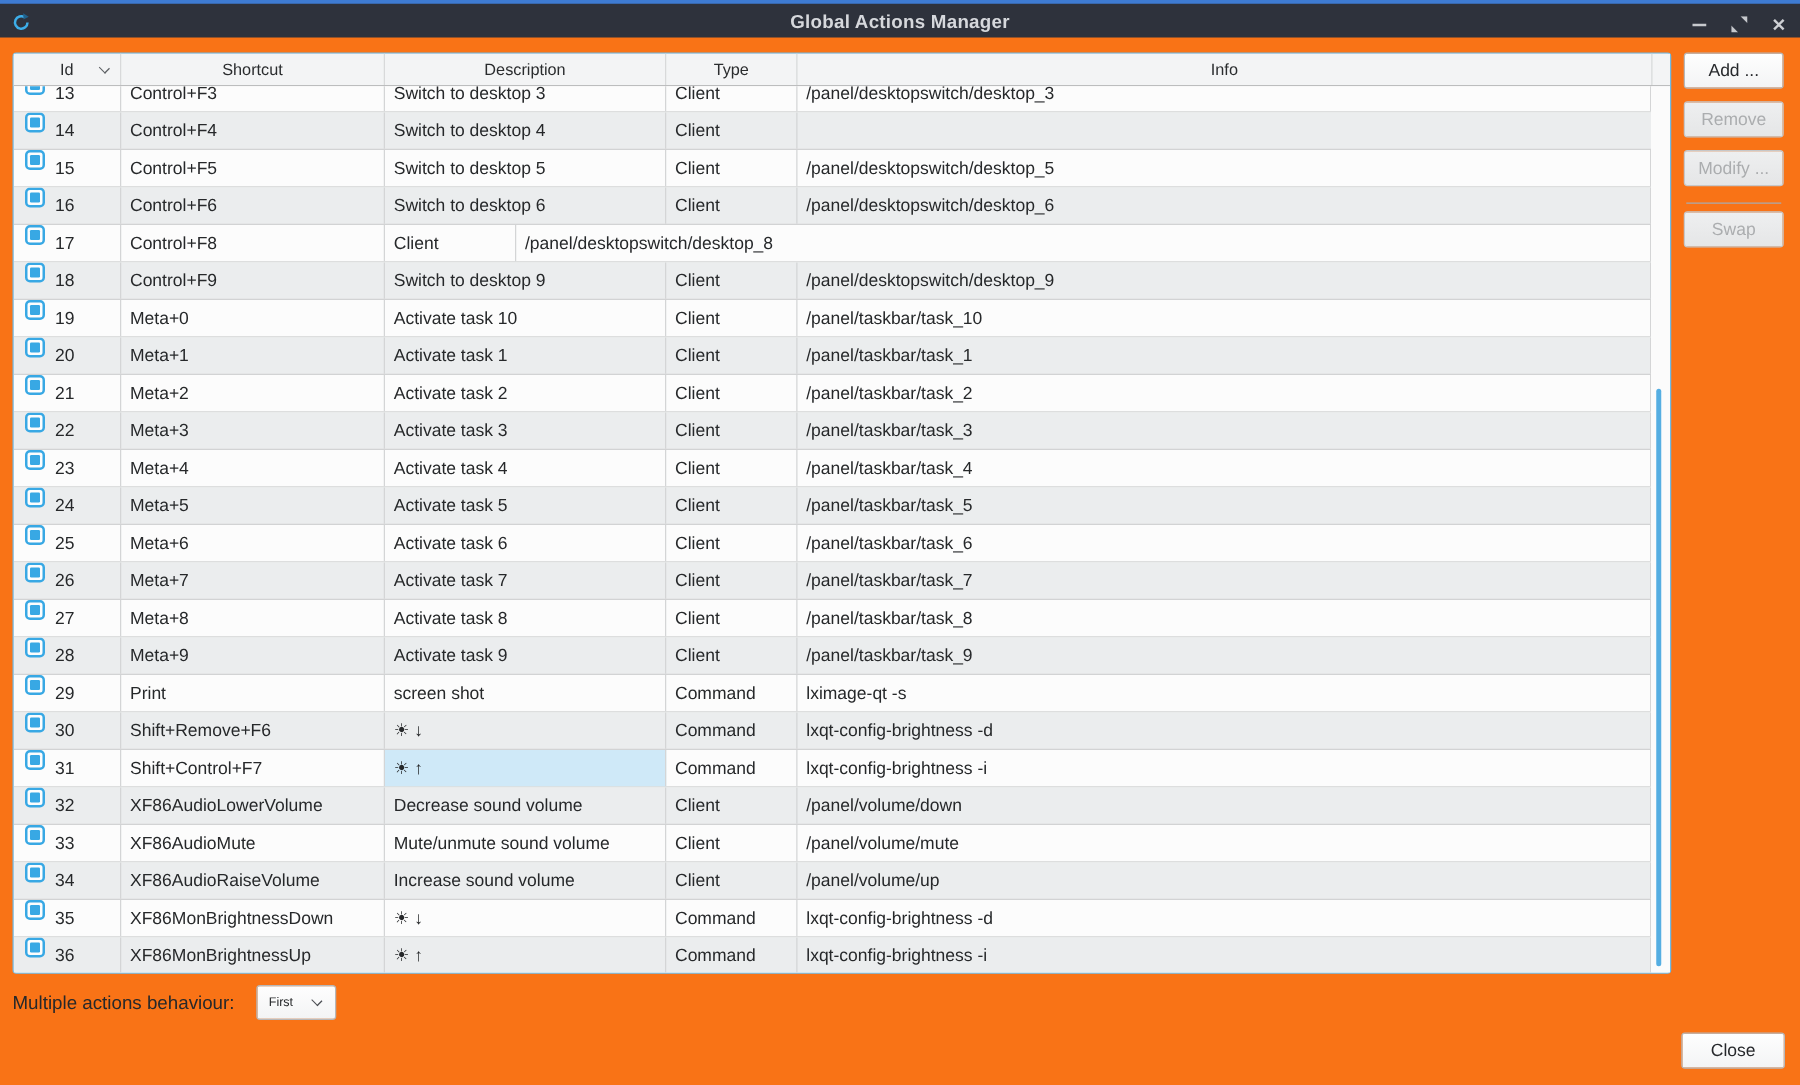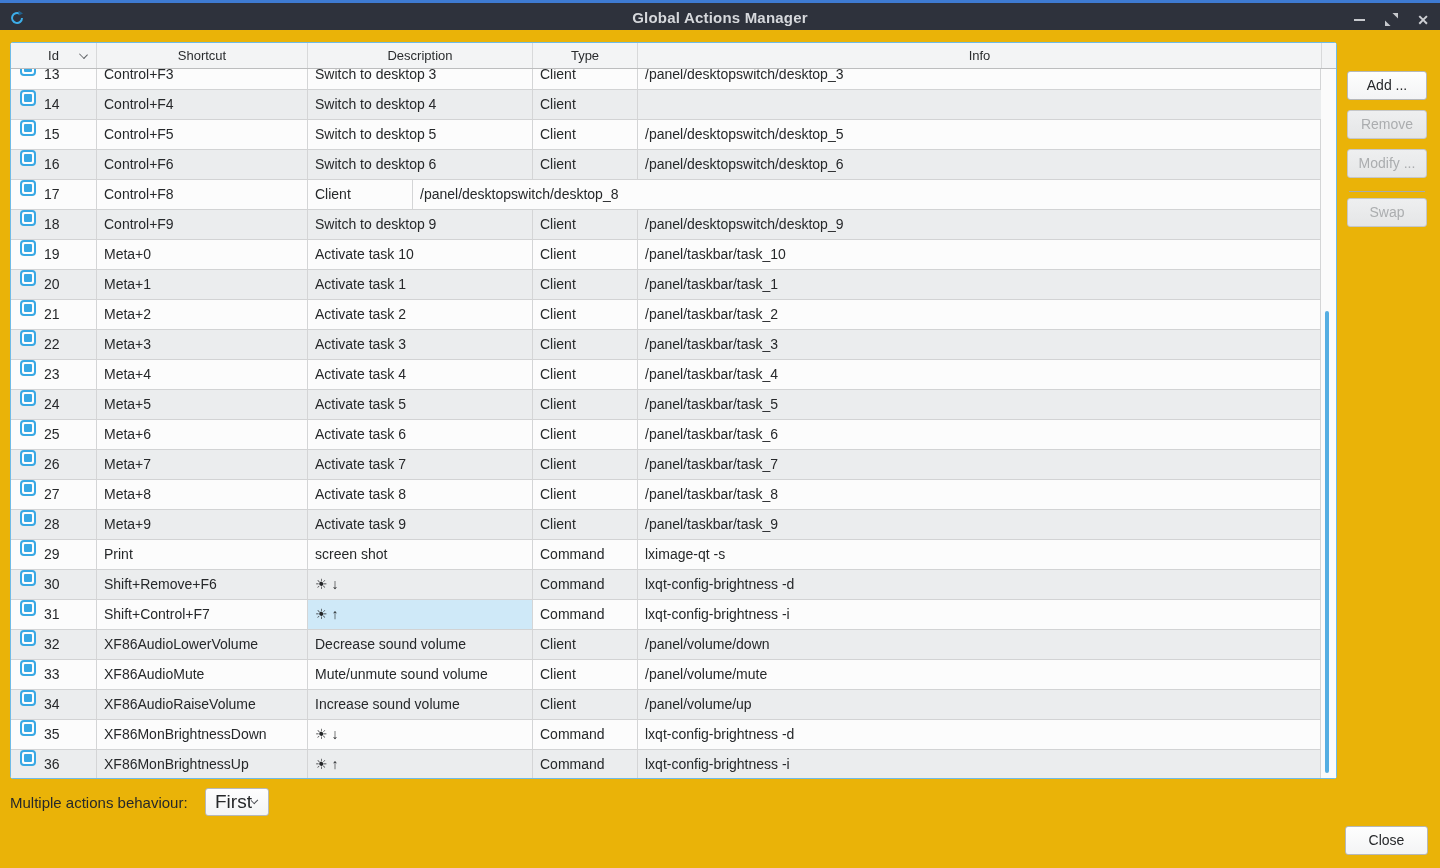--- a/index.html
+++ b/index.html
@@ -1,18 +1,18 @@
 <!DOCTYPE html>
 <html><head>
 <meta charset="utf-8">
 <style>
   * { margin:0; padding:0; box-sizing:border-box; }
   html,body { width:1440px; height:868px; }
   body { font-family:"Liberation Sans", sans-serif; background:#eff0f1; overflow:hidden; }
-  #window { position:relative; width:1440px; height:868px; background:#eab308; }
+  #window { position:relative; width:1440px; height:868px; background:#f97316; }
 
   
   .titlebar { position:absolute; left:0; top:0; width:1440px; height:30px; background:#2e323c; border-top:3px solid #3e7bd2; }
   .title-text { position:absolute; left:0; right:0; top:6px; text-align:center; color:#d6d8dc; font-size:15px; font-weight:bold; letter-spacing:.2px; }
   .win-icon { position:absolute; left:8px; top:6px; width:18px; height:18px; }
   .win-controls { position:absolute; right:8px; top:3px; height:27px; display:flex; align-items:center; gap:14px; }
   .ctrl { width:18px; height:18px; display:flex; align-items:center; justify-content:center; cursor:default; }
   .min-glyph { width:11px; height:2px; background:#c7c9cd; }
   .close-glyph { color:#ced0d4; font-size:14px; font-weight:bold; line-height:1; }
 
@@ -36,28 +36,28 @@
   .cell.hl { background:#cfe9f8; }
   .checkbox { width:16px; height:16px; border:2px solid #38a8e4; border-radius:4px; background:#fdfdfd; margin-right:8px; flex:0 0 auto; display:flex; align-items:center; justify-content:center; }
   .checkbox .mark { width:8px; height:8px; background:#38a8e4; border-radius:1px; }
 
   .vscroll-track { position:absolute; top:26px; right:0; bottom:0; width:15px; background:#fbfbfb; }
   .vscroll-thumb { position:absolute; left:4px; width:4px; top:242px; height:462px; background:#55aee2; border-radius:2px; }
 
   
   .btn { display:block; border:1px solid #b6b8ba; border-radius:3px; background:linear-gradient(#fefefe,#f3f4f5); color:#26282b; font-size:14px; font-family:"Liberation Sans",sans-serif; text-align:center; }
   .btn.disabled { background:linear-gradient(#eeeff0,#e5e6e7); border-color:#c6c7c9; color:#abadaf; }
-  .side-panel { position:absolute; left:1347px; top:42px; width:80px;margin-top:29px; }
+  .side-panel { position:absolute; left:1347px; top:42px; width:80px; }
   .side-panel .btn { width:80px; height:29px; line-height:27px; }
   .side-panel .btn + .btn { margin-top:10px; }
   .side-sep { height:1px; background:#a9abad; margin:13px 2px 6px 2px; }
 
   .bottom-label { position:absolute; left:10px; top:794px; font-size:15px; color:#26282a; }
   .combo { position:absolute; left:205px; top:788px; width:64px; height:28px; border:1px solid #b6b8ba; border-radius:3px; background:linear-gradient(#fefefe,#f3f4f5); display:flex; align-items:center; }
-  .combo-value { font-size:19px; color:#26282a; padding-left:9px; flex:1; }
+  .combo-value { font-size:10px; color:#26282a; padding-left:9px; flex:1; }
   .combo-chevron { width:7px; height:7px; border-right:1.6px solid #4a4d52; border-bottom:1.6px solid #4a4d52; transform:rotate(45deg) scale(1,.8); margin-right:11px; margin-top:-3px; }
 
   .close-btn { position:absolute; left:1345px; top:826px; width:83px; height:29px; line-height:27px; }
 </style>
 </head>
 <body>
 
 <div id="window">
 
   <div class="titlebar">

